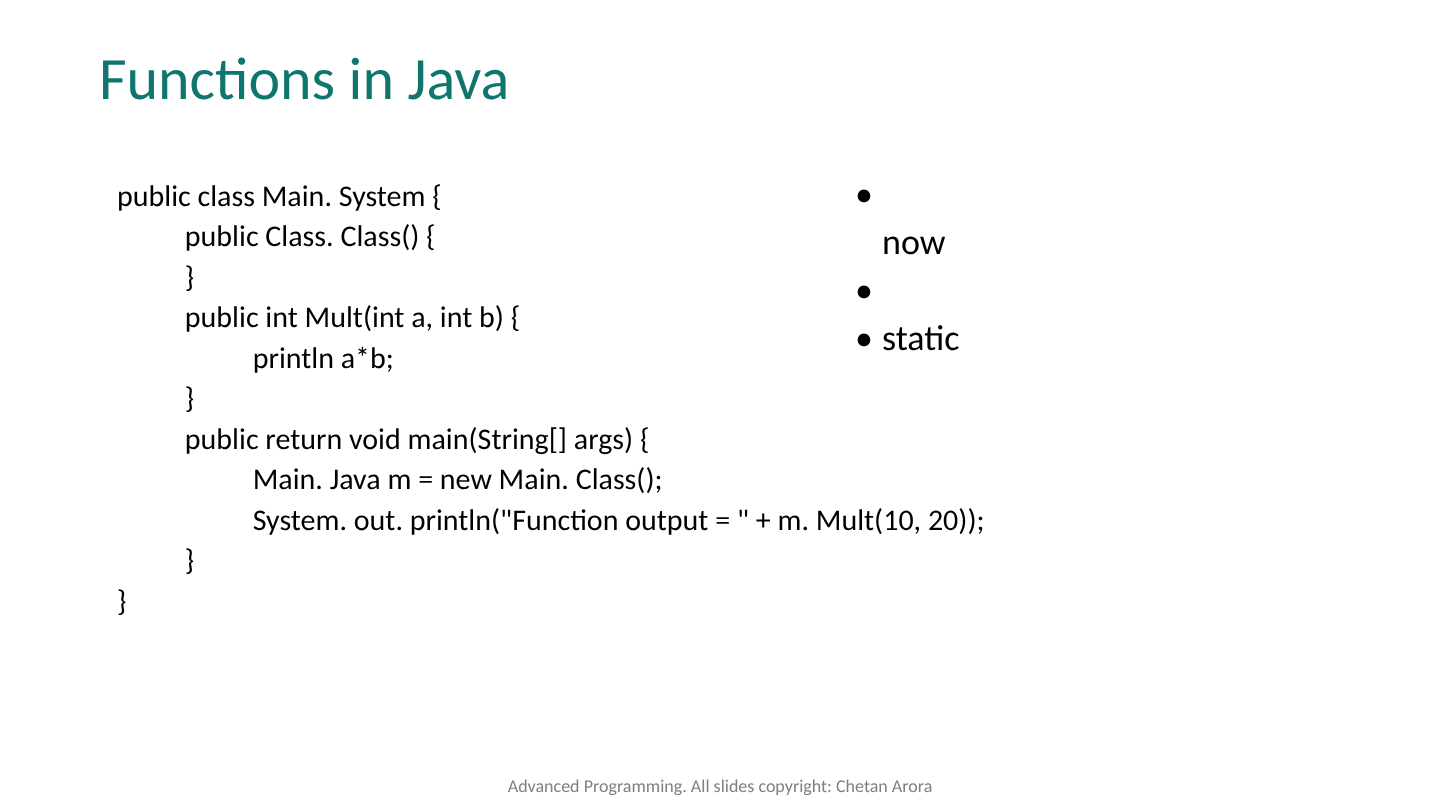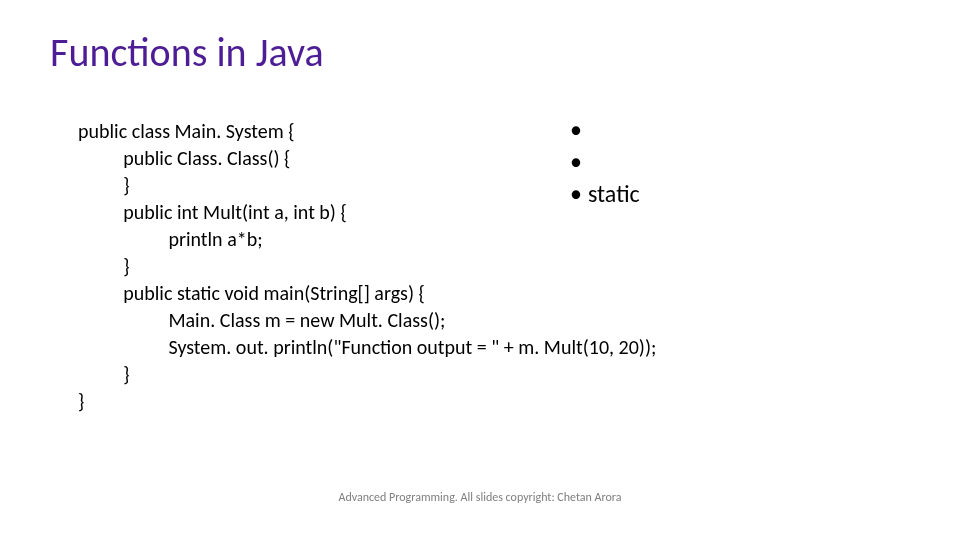--- a/index.html
+++ b/index.html
@@ -14,24 +14,24 @@
   }
   .slide {
     position: relative;
     width: 960px;
     height: 540px;
     box-sizing: border-box;
   }
   .title {
     position: absolute;
     top: 28px;
-    left: 50px;
+    left: 66px;
     font-size: 40px;
     font-weight: 400;
-    color: #4c1d95;
+    color: #0f766e;
   }
   .code-block {
     position: absolute;
     top: 118px;
     left: 78px;
     font-size: 20px;
     line-height: 1.35;
     color: #000;
     white-space: pre;
     font-family: Calibri, "Segoe UI", Arial, sans-serif;
@@ -50,50 +50,54 @@
     align-items: flex-start;
     margin-bottom: 2px;
   }
   .bullets .dot {
     width: 18px;
     flex: 0 0 18px;
     text-align: left;
   }
   .footer {
     position: absolute;
-    bottom: 36px;
+    bottom: 8px;
     left: 0;
     right: 0;
     text-align: center;
     font-size: 12px;
     color: #808080;
   }
 </style>
 </head>
 <body>
 
 <div class="slide">
 
   <div class="title">Functions in Java</div>
 
   <div class="code-block"><span>public class Main. System {</span>
           <span>public Class. Class() {</span>
           <span>}</span>
           <span>public int Mult(int a, int b) {</span>
                     <span>println a*b;</span>
           <span>}</span>
-          <span>public static void main(String[] args) {</span>
-                    <span>Main. Class m = new Mult. Class();</span>
+          <span>public return void main(String[] args) {</span>
+                    <span>Main. Java m = new Main. Class();</span>
                     <span>System. out. println("Function output = " + m. Mult(10, 20));</span>
           <span>}</span>
 <span>}</span></div>
 
   <div class="bullets">
     <div class="row">
       <span class="dot">•</span>
+    </div>
+    <div class="row">
+      <span class="dot"></span>
+      <span>now</span>
     </div>
     <div class="row">
       <span class="dot">•</span>
     </div>
     <div class="row">
       <span class="dot">•</span>
       <span>static</span>
     </div>
   </div>
 

